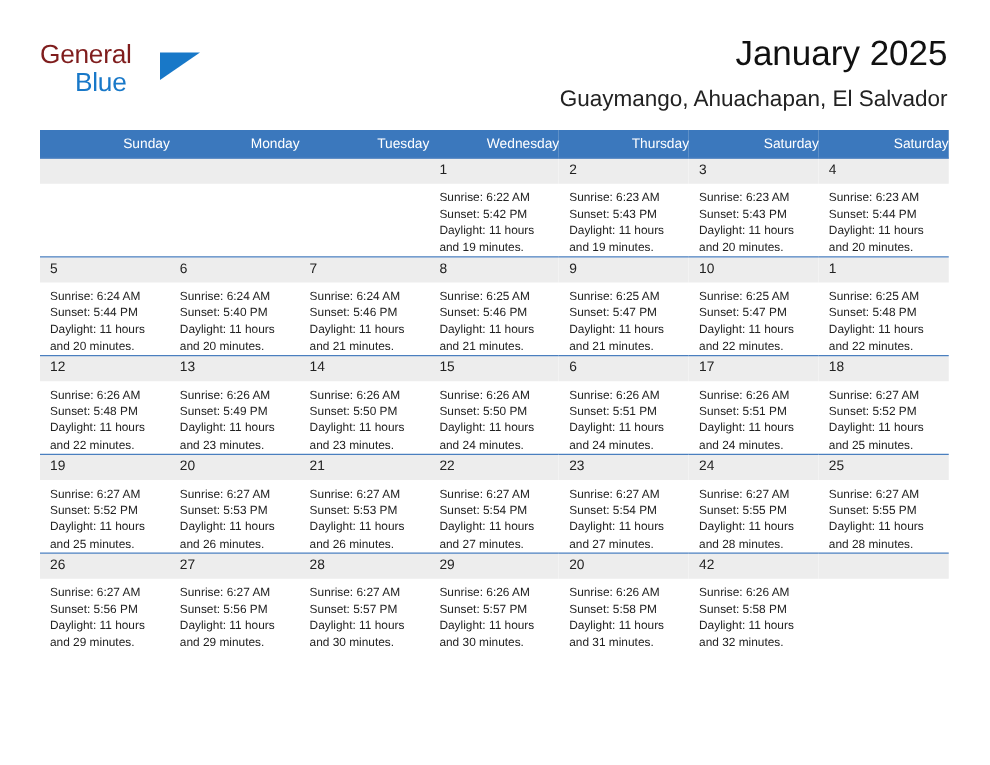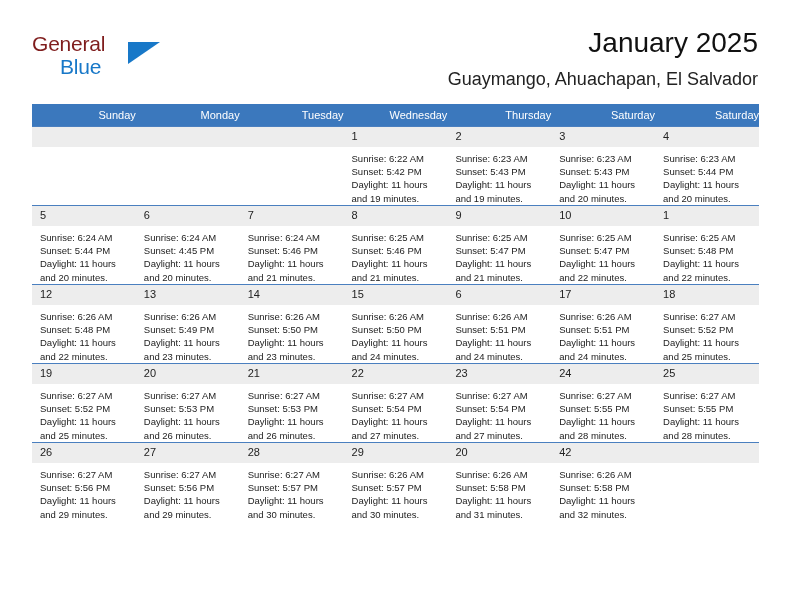--- a/index.html
+++ b/index.html
@@ -225,21 +225,21 @@
               <div>Sunrise: 6:24 AM</div>
               <div>Sunset: 5:44 PM</div>
               <div>Daylight: 11 hours</div>
               <div>and 20 minutes.</div>
             </div>
           </td>
           <td class="">
             <span class="daynum">6</span>
             <div class="cellbody">
               <div>Sunrise: 6:24 AM</div>
-              <div>Sunset: 4:45 PM</div>
+              <div>Sunset: 5:40 PM</div>
               <div>Daylight: 11 hours</div>
               <div>and 20 minutes.</div>
             </div>
           </td>
           <td class="">
             <span class="daynum">7</span>
             <div class="cellbody">
               <div>Sunrise: 6:24 AM</div>
               <div>Sunset: 5:46 PM</div>
               <div>Daylight: 11 hours</div>

